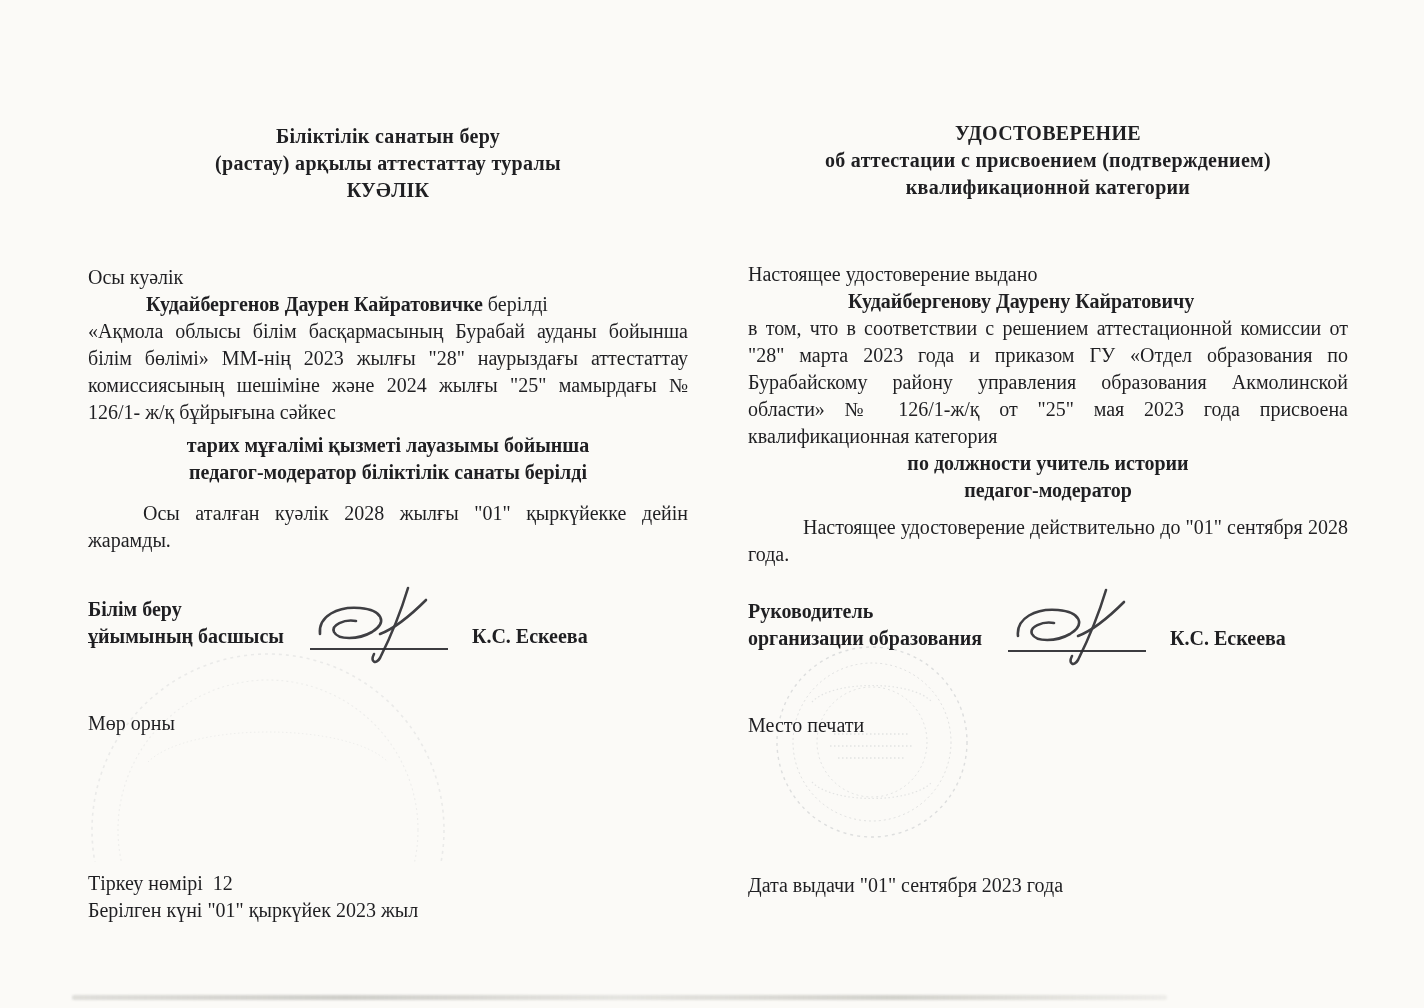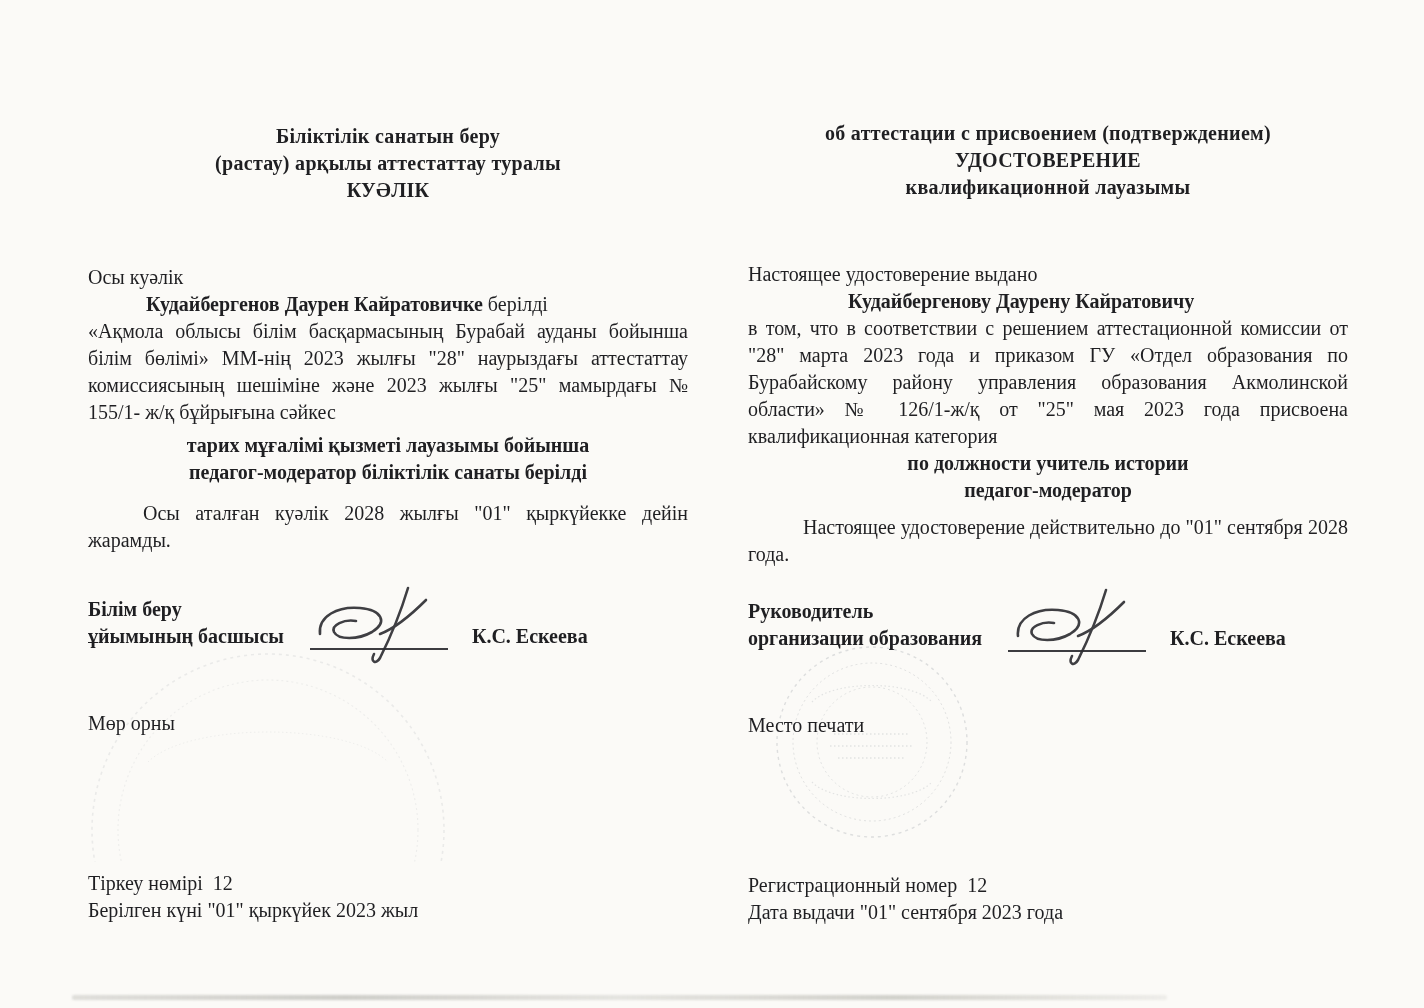--- a/index.html
+++ b/index.html
@@ -152,21 +152,21 @@
       <div>Біліктілік санатын беру</div>
       <div>(растау) арқылы аттестаттау туралы</div>
       <div>КУӘЛІК</div>
     </div>
 
     <div class="intro-block">
       <div>Осы куәлік</div>
       <div class="name-line kk">
         <span class="b">Кудайбергенов Даурен Кайратовичке</span><span> берілді</span>
       </div>
-      <div class="para">«Ақмола облысы білім басқармасының Бурабай ауданы бойынша білім бөлімі» ММ-нің 2023 жылғы "28" наурыздағы аттестаттау комиссиясының шешіміне және 2023 жылғы "25" мамырдағы № 155/1- ж/қ бұйрығына сәйкес</div>
+      <div class="para">«Ақмола облысы білім басқармасының Бурабай ауданы бойынша білім бөлімі» ММ-нің 2023 жылғы "28" наурыздағы аттестаттау комиссиясының шешіміне және 2024 жылғы "25" мамырдағы № 126/1- ж/қ бұйрығына сәйкес</div>
     </div>
 
     <div class="category">
       <div>тарих мұғалімі қызметі лауазымы бойынша</div>
       <div>педагог-модератор біліктілік санаты берілді</div>
     </div>
 
     <div class="validity">Осы аталған куәлік 2028 жылғы "01" қыркүйекке дейін жарамды.</div>
 
     <div class="sig-block">
@@ -189,23 +189,23 @@
     <div class="seal-label">Мөр орны</div>
 
     <div class="reg-block">
       <div>Тіркеу нөмірі&nbsp;&nbsp;12</div>
       <div>Берілген күні "01" қыркүйек 2023 жыл</div>
     </div>
   </div>
 
   <div class="col col-right">
     <div class="title">
+      <div>УДОСТОВЕРЕНИЕ</div>
       <div>об аттестации с присвоением (подтверждением)</div>
-      <div>УДОСТОВЕРЕНИЕ</div>
-      <div>квалификационной лауазымы</div>
+      <div>квалификационной категории</div>
     </div>
 
     <div class="intro-block">
       <div>Настоящее удостоверение выдано</div>
       <div class="name-line ru">
         <span>Кудайбергенову Даурену Кайратовичу</span>
       </div>
       <div class="para">в том, что в соответствии с решением аттестационной комиссии от "28" марта 2023 года и приказом ГУ «Отдел образования по Бурабайскому району управления образования Акмолинской области» № 126/1-ж/қ от "25" мая 2023 года присвоена квалификационная категория</div>
     </div>
 
@@ -229,19 +229,18 @@
             </g>
           </svg>
         </span>
         <span class="sig-name">К.С. Ескеева</span>
       </div>
     </div>
 
     <div class="seal-label">Место печати</div>
 
     <div class="reg-block">
-      <div>Регистрационный номер&nbsp;&nbsp;12</div>
       <div>Дата выдачи "01" сентября 2023 года</div>
     </div>
   </div>
 
   <div class="scan-artifact-line"></div>
 </div>
 
 </body></html>

